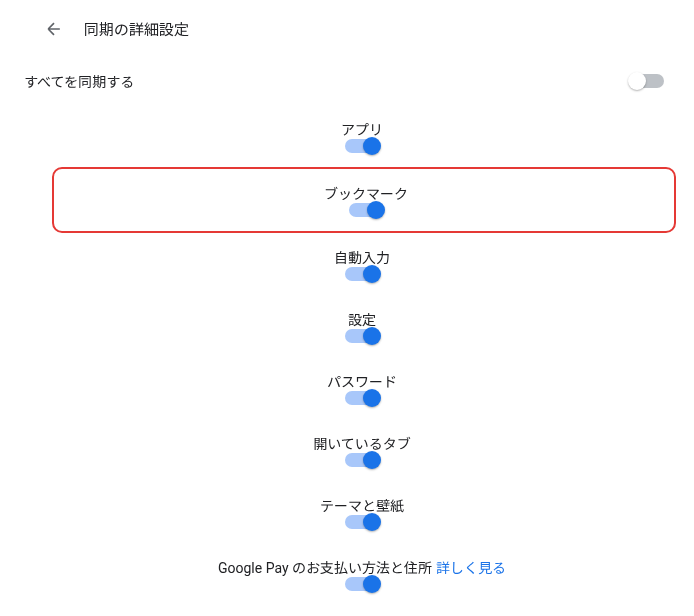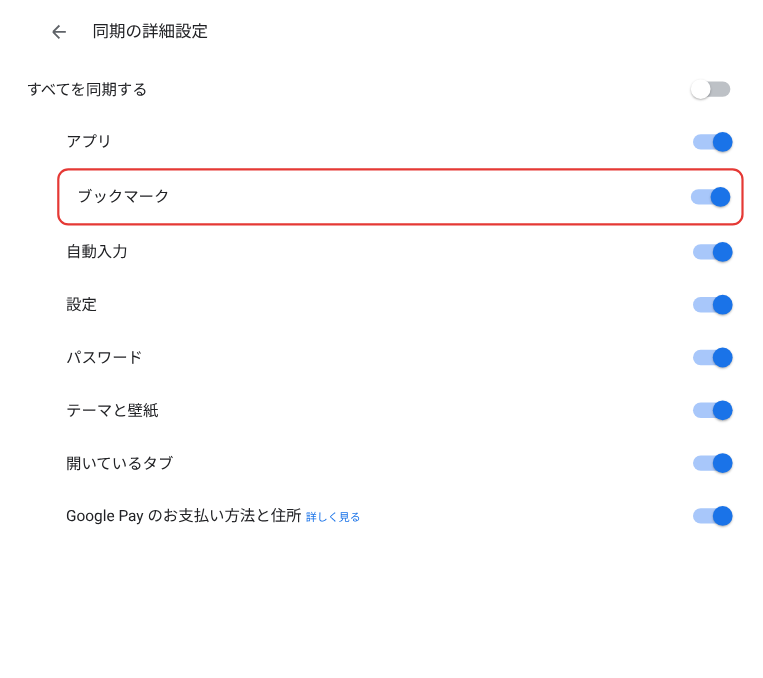--- a/index.html
+++ b/index.html
@@ -54,38 +54,39 @@
     }
     .sub-items {
       padding-left: 36px;
     }
     .sub-row {
       display: flex;
       align-items: center;
       justify-content: space-between;
       padding: 14px 6px 14px 0;
       min-height: 48px;
+      flex-direction: column;
     }
     .sub-row-label {
       font-size: 14px;
       color: #202124;
     }
     .highlighted-wrap {
       border: 2px solid #e53935;
       border-radius: 10px;
       margin-left: -8px;
       padding-left: 16px;
       margin-right: -6px;
       padding-right: 6px;
     }
     .learn-more-link {
       color: #1a73e8;
       text-decoration: none;
       margin-left: 4px;
-      font-size: 10px;
+      font-size: 14px;
       cursor: pointer;
     }
     
     .toggle {
       position: relative;
       width: 34px;
       height: 14px;
       border-radius: 7px;
       cursor: pointer;
       flex-shrink: 0;
@@ -172,28 +173,28 @@
         </div>
       </div>
       <div class="sub-row">
         <div><span class="sub-row-label">パスワード</span></div>
         <div class="toggle on">
           <div class="track"></div>
           <div class="thumb"></div>
         </div>
       </div>
       <div class="sub-row">
+        <div><span class="sub-row-label">開いているタブ</span></div>
+        <div class="toggle on">
+          <div class="track"></div>
+          <div class="thumb"></div>
+        </div>
+      </div>
+      <div class="sub-row">
         <div><span class="sub-row-label">テーマと壁紙</span></div>
-        <div class="toggle on">
-          <div class="track"></div>
-          <div class="thumb"></div>
-        </div>
-      </div>
-      <div class="sub-row">
-        <div><span class="sub-row-label">開いているタブ</span></div>
         <div class="toggle on">
           <div class="track"></div>
           <div class="thumb"></div>
         </div>
       </div>
       <div class="sub-row">
         <div><span class="sub-row-label">Google Pay のお支払い方法と住所</span><a class="learn-more-link">詳しく見る</a></div>
         <div class="toggle on">
           <div class="track"></div>
           <div class="thumb"></div>

